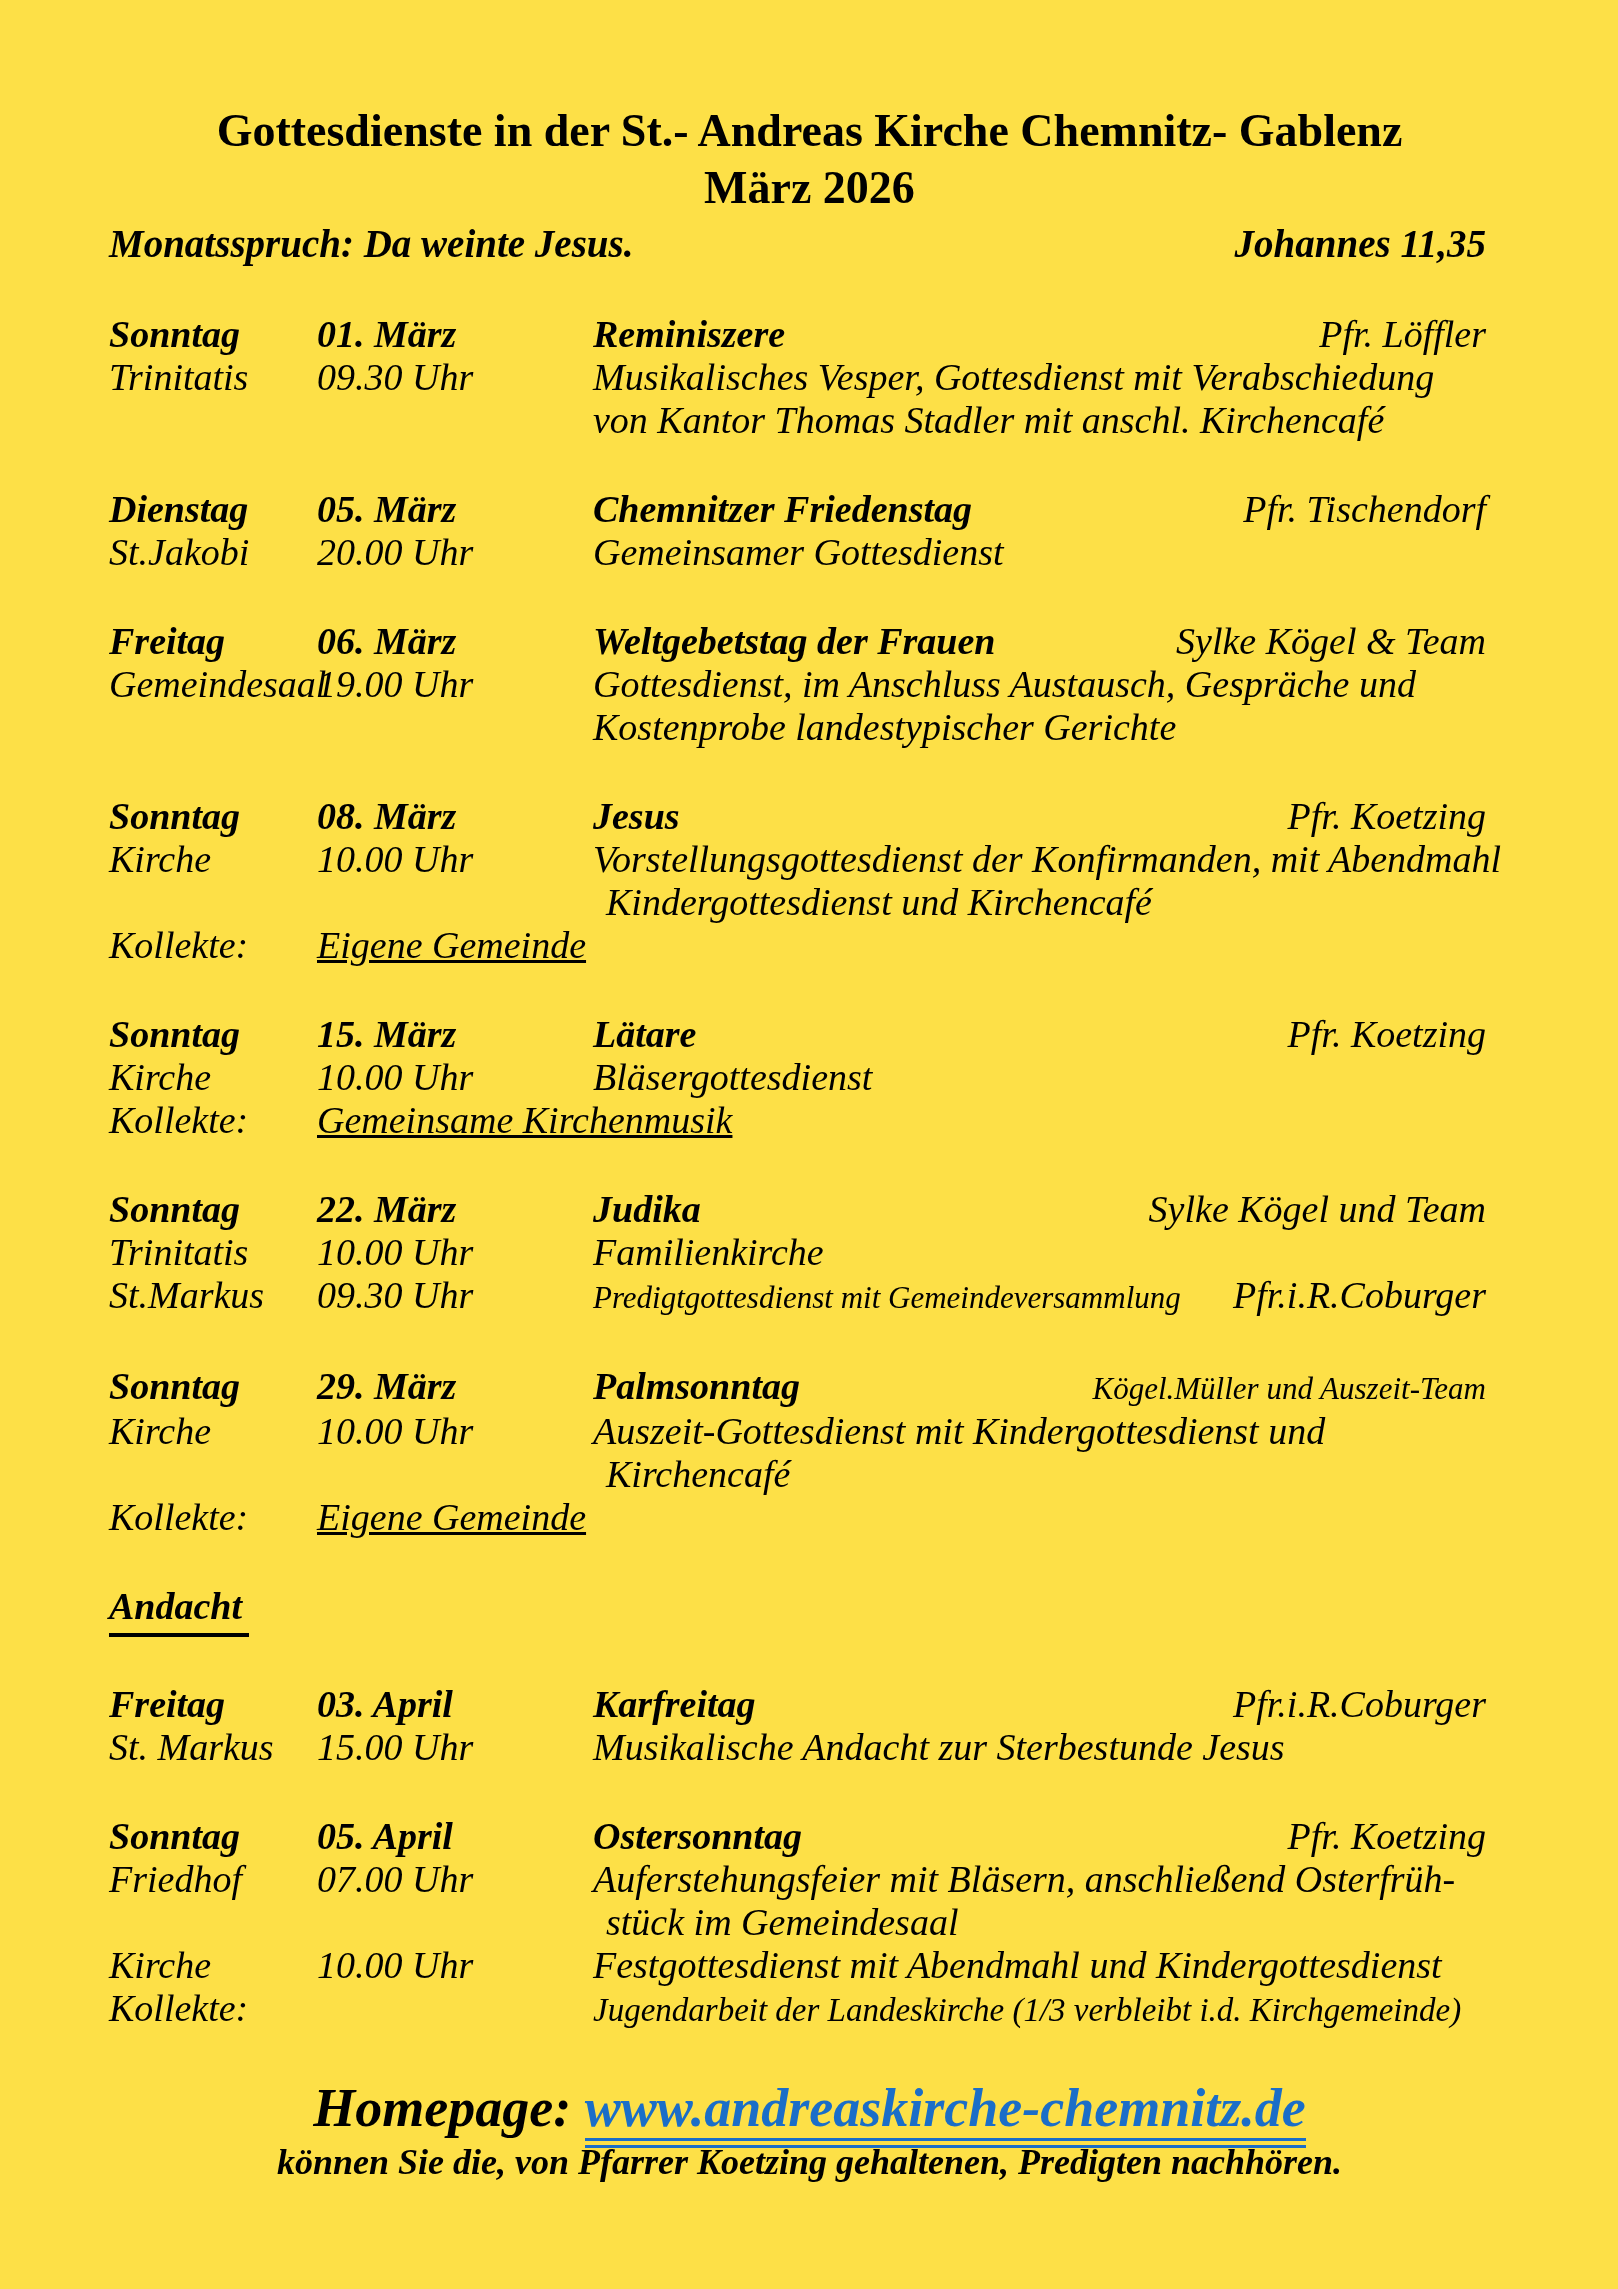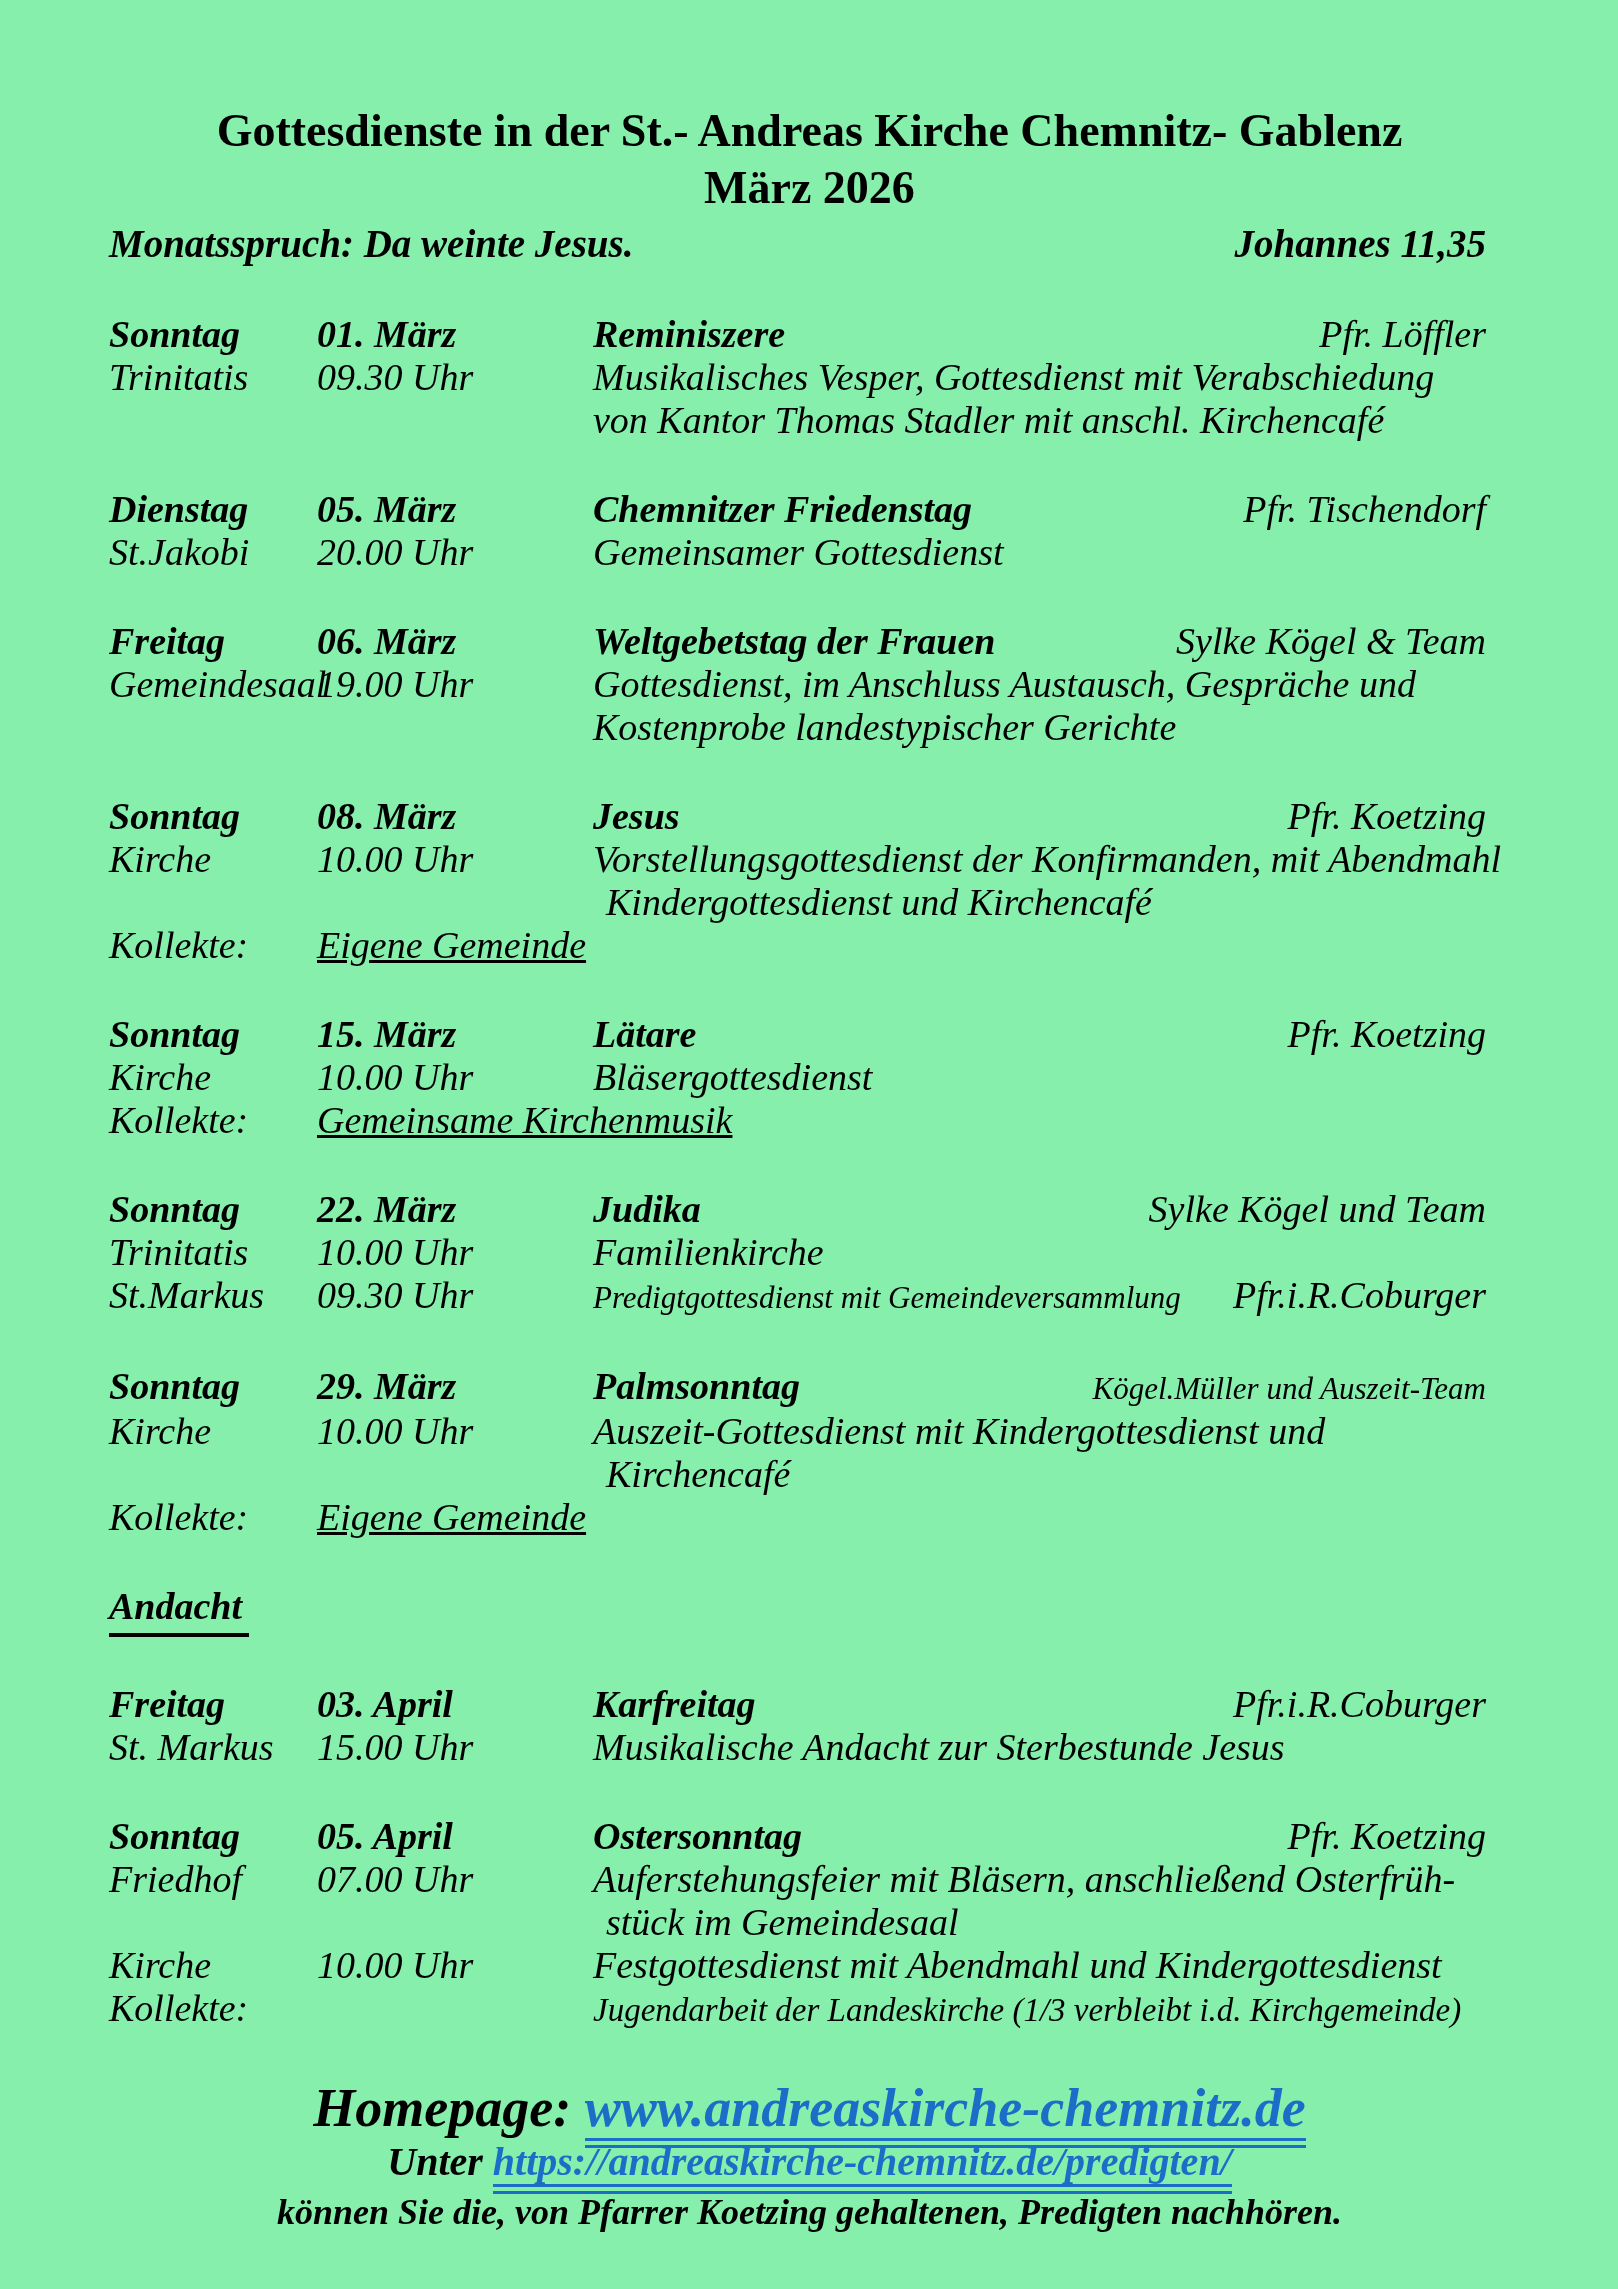--- a/index.html
+++ b/index.html
@@ -2,21 +2,21 @@
 <html lang="de" style="--link: #1B6EC8;font-size:14.8px"><head>
 <meta charset="utf-8">
 <style>
   :root { --link: #1B6EC8; }
   * { box-sizing: border-box; }
   html, body { margin: 0; padding: 0; background: #ffffff; }
   .page {
     position: relative;
     width: 1619px;
     height: 2290px;
-    background: #86efac;
+    background: #fde047;
     color: #000000;
     font-family: "Liberation Serif", "DejaVu Serif", serif;
     font-style: italic;
     overflow: hidden;
   }
   
   .title {
     padding-top: 102px;
     text-align: center;
     font-style: normal;
@@ -269,21 +269,17 @@
       </div>
     </div>
 
   </div>
 
   <div class="footer">
     <div class="f1">
       <span>Homepage:</span>
       <a class="link">www.andreaskirche-chemnitz.de</a>
     </div>
-    <div class="f2">
-      <span>Unter</span>
-      <a class="link">https://andreaskirche-chemnitz.de/predigten/</a>
-    </div>
     <div class="f3">können Sie die, von Pfarrer Koetzing gehaltenen, Predigten nachhören.</div>
   </div>
 
 </div>
 
 
 </body></html>

